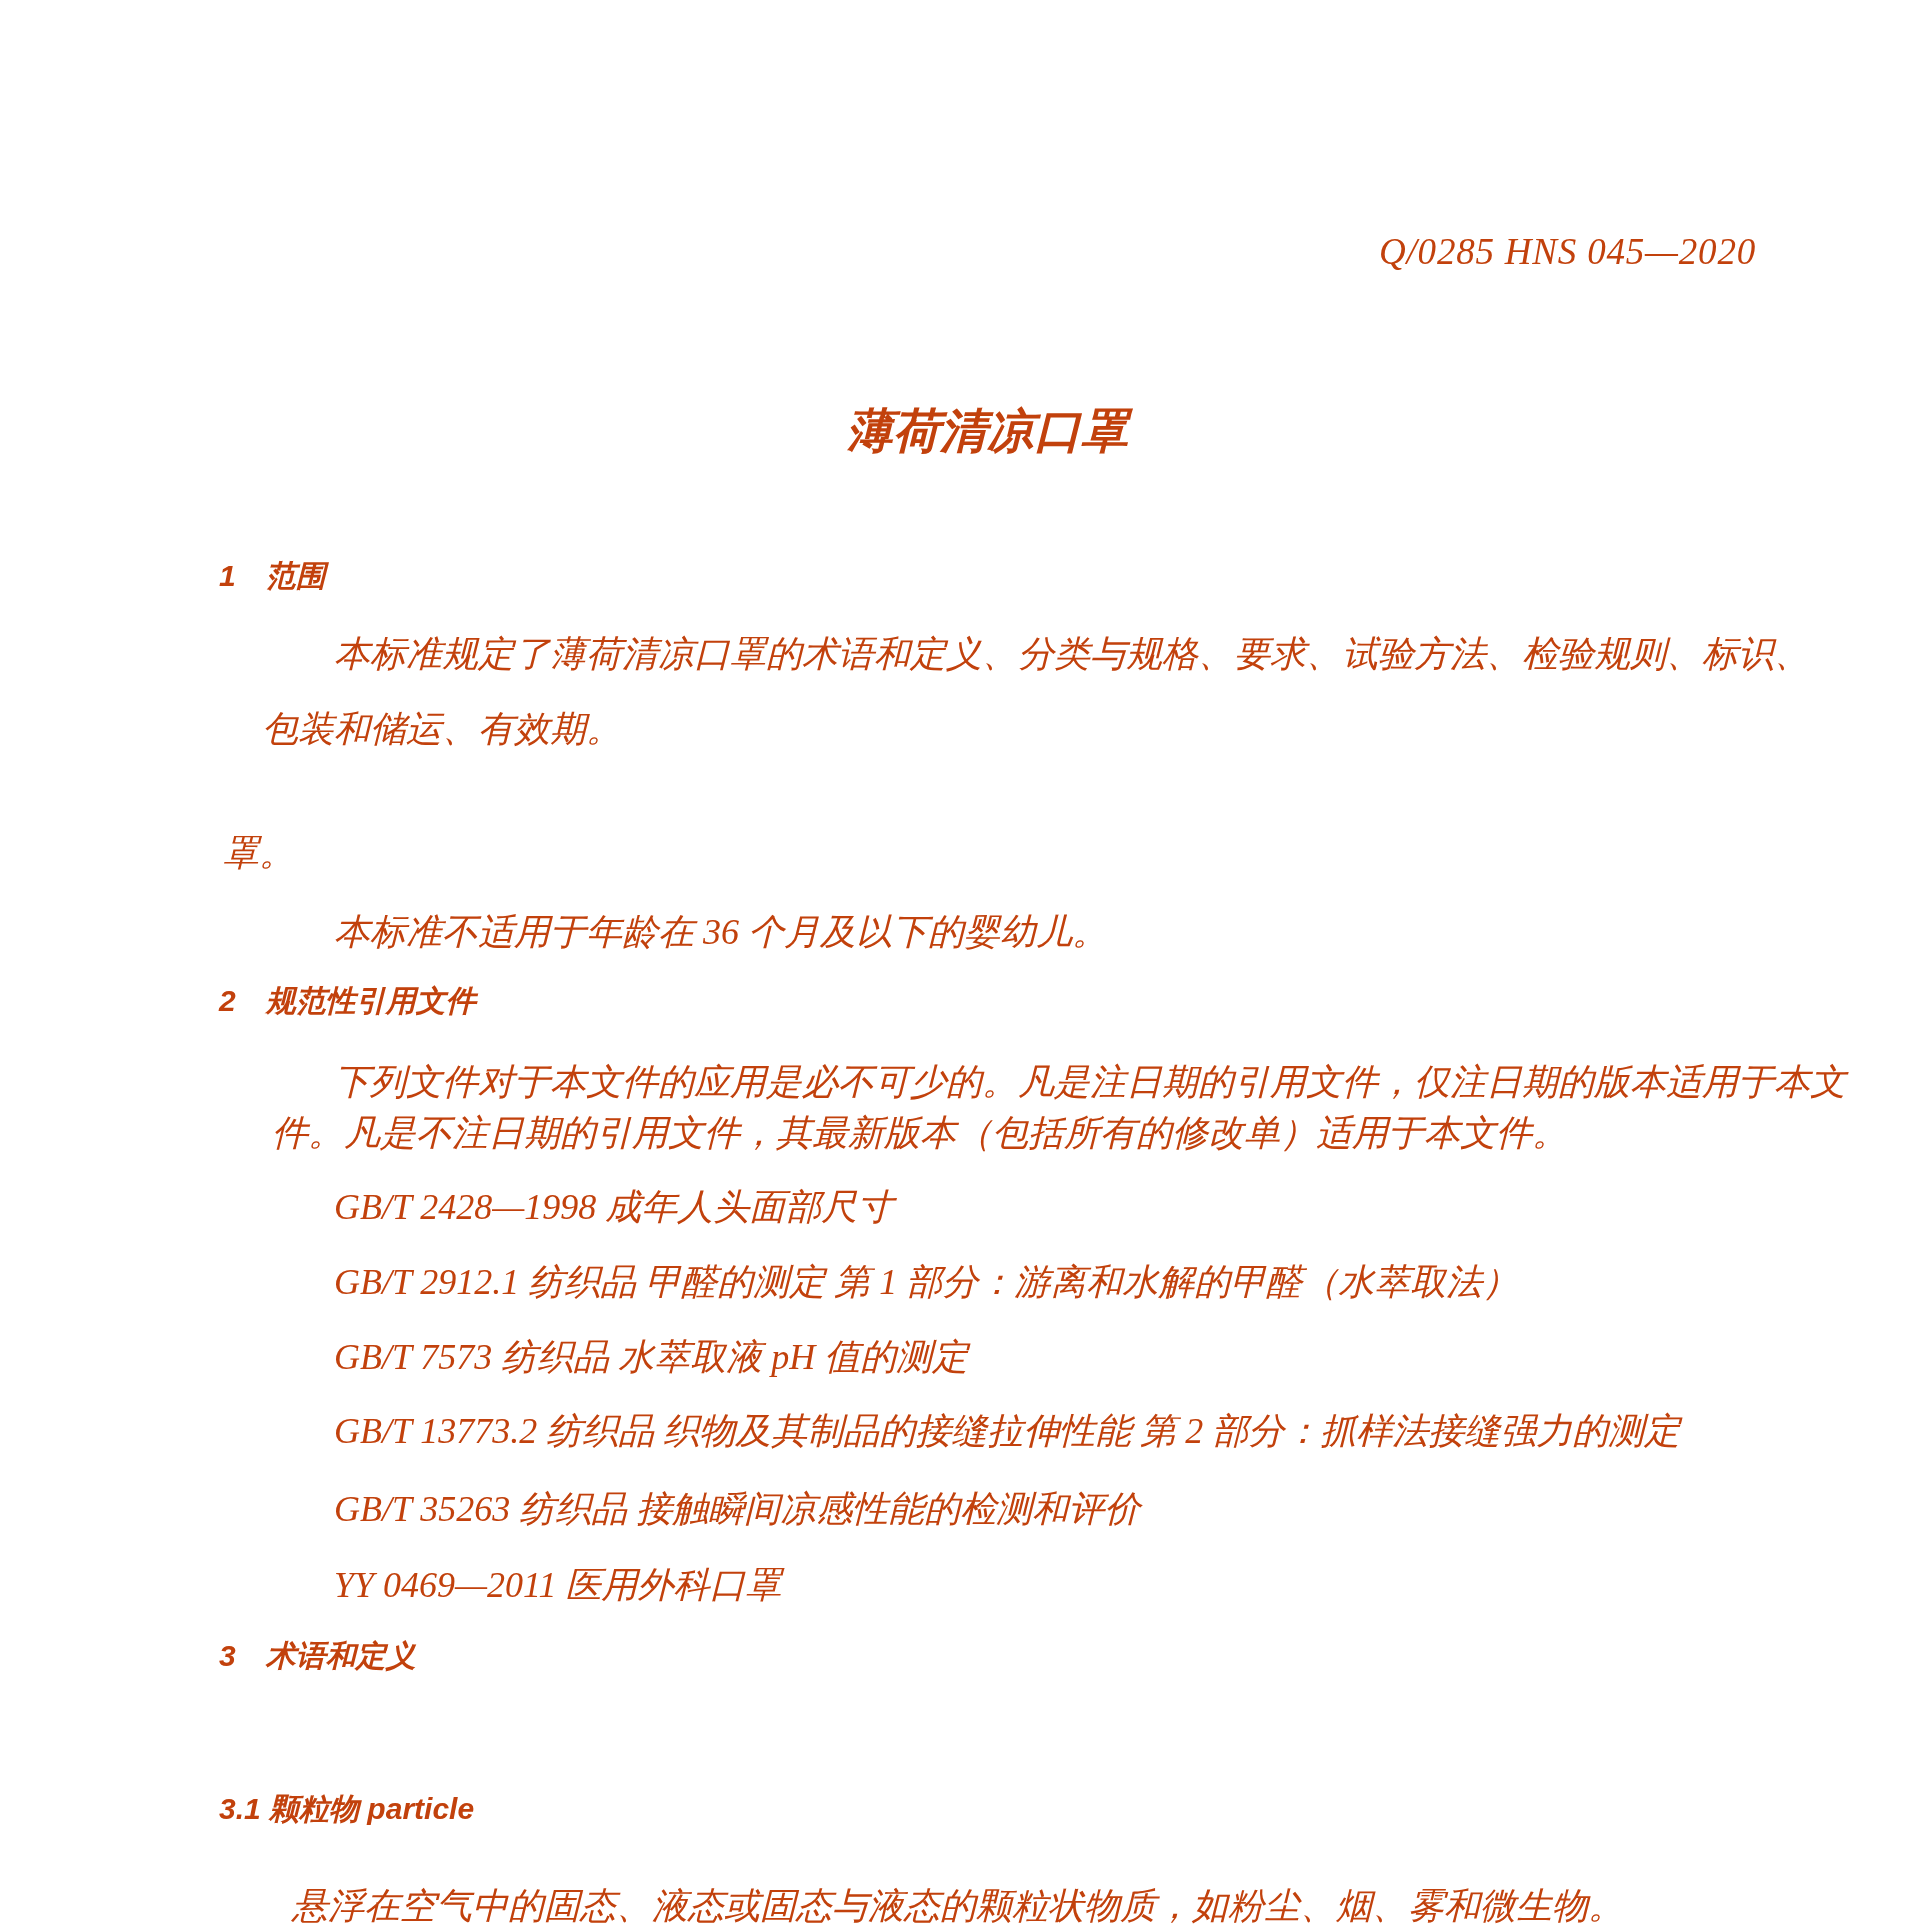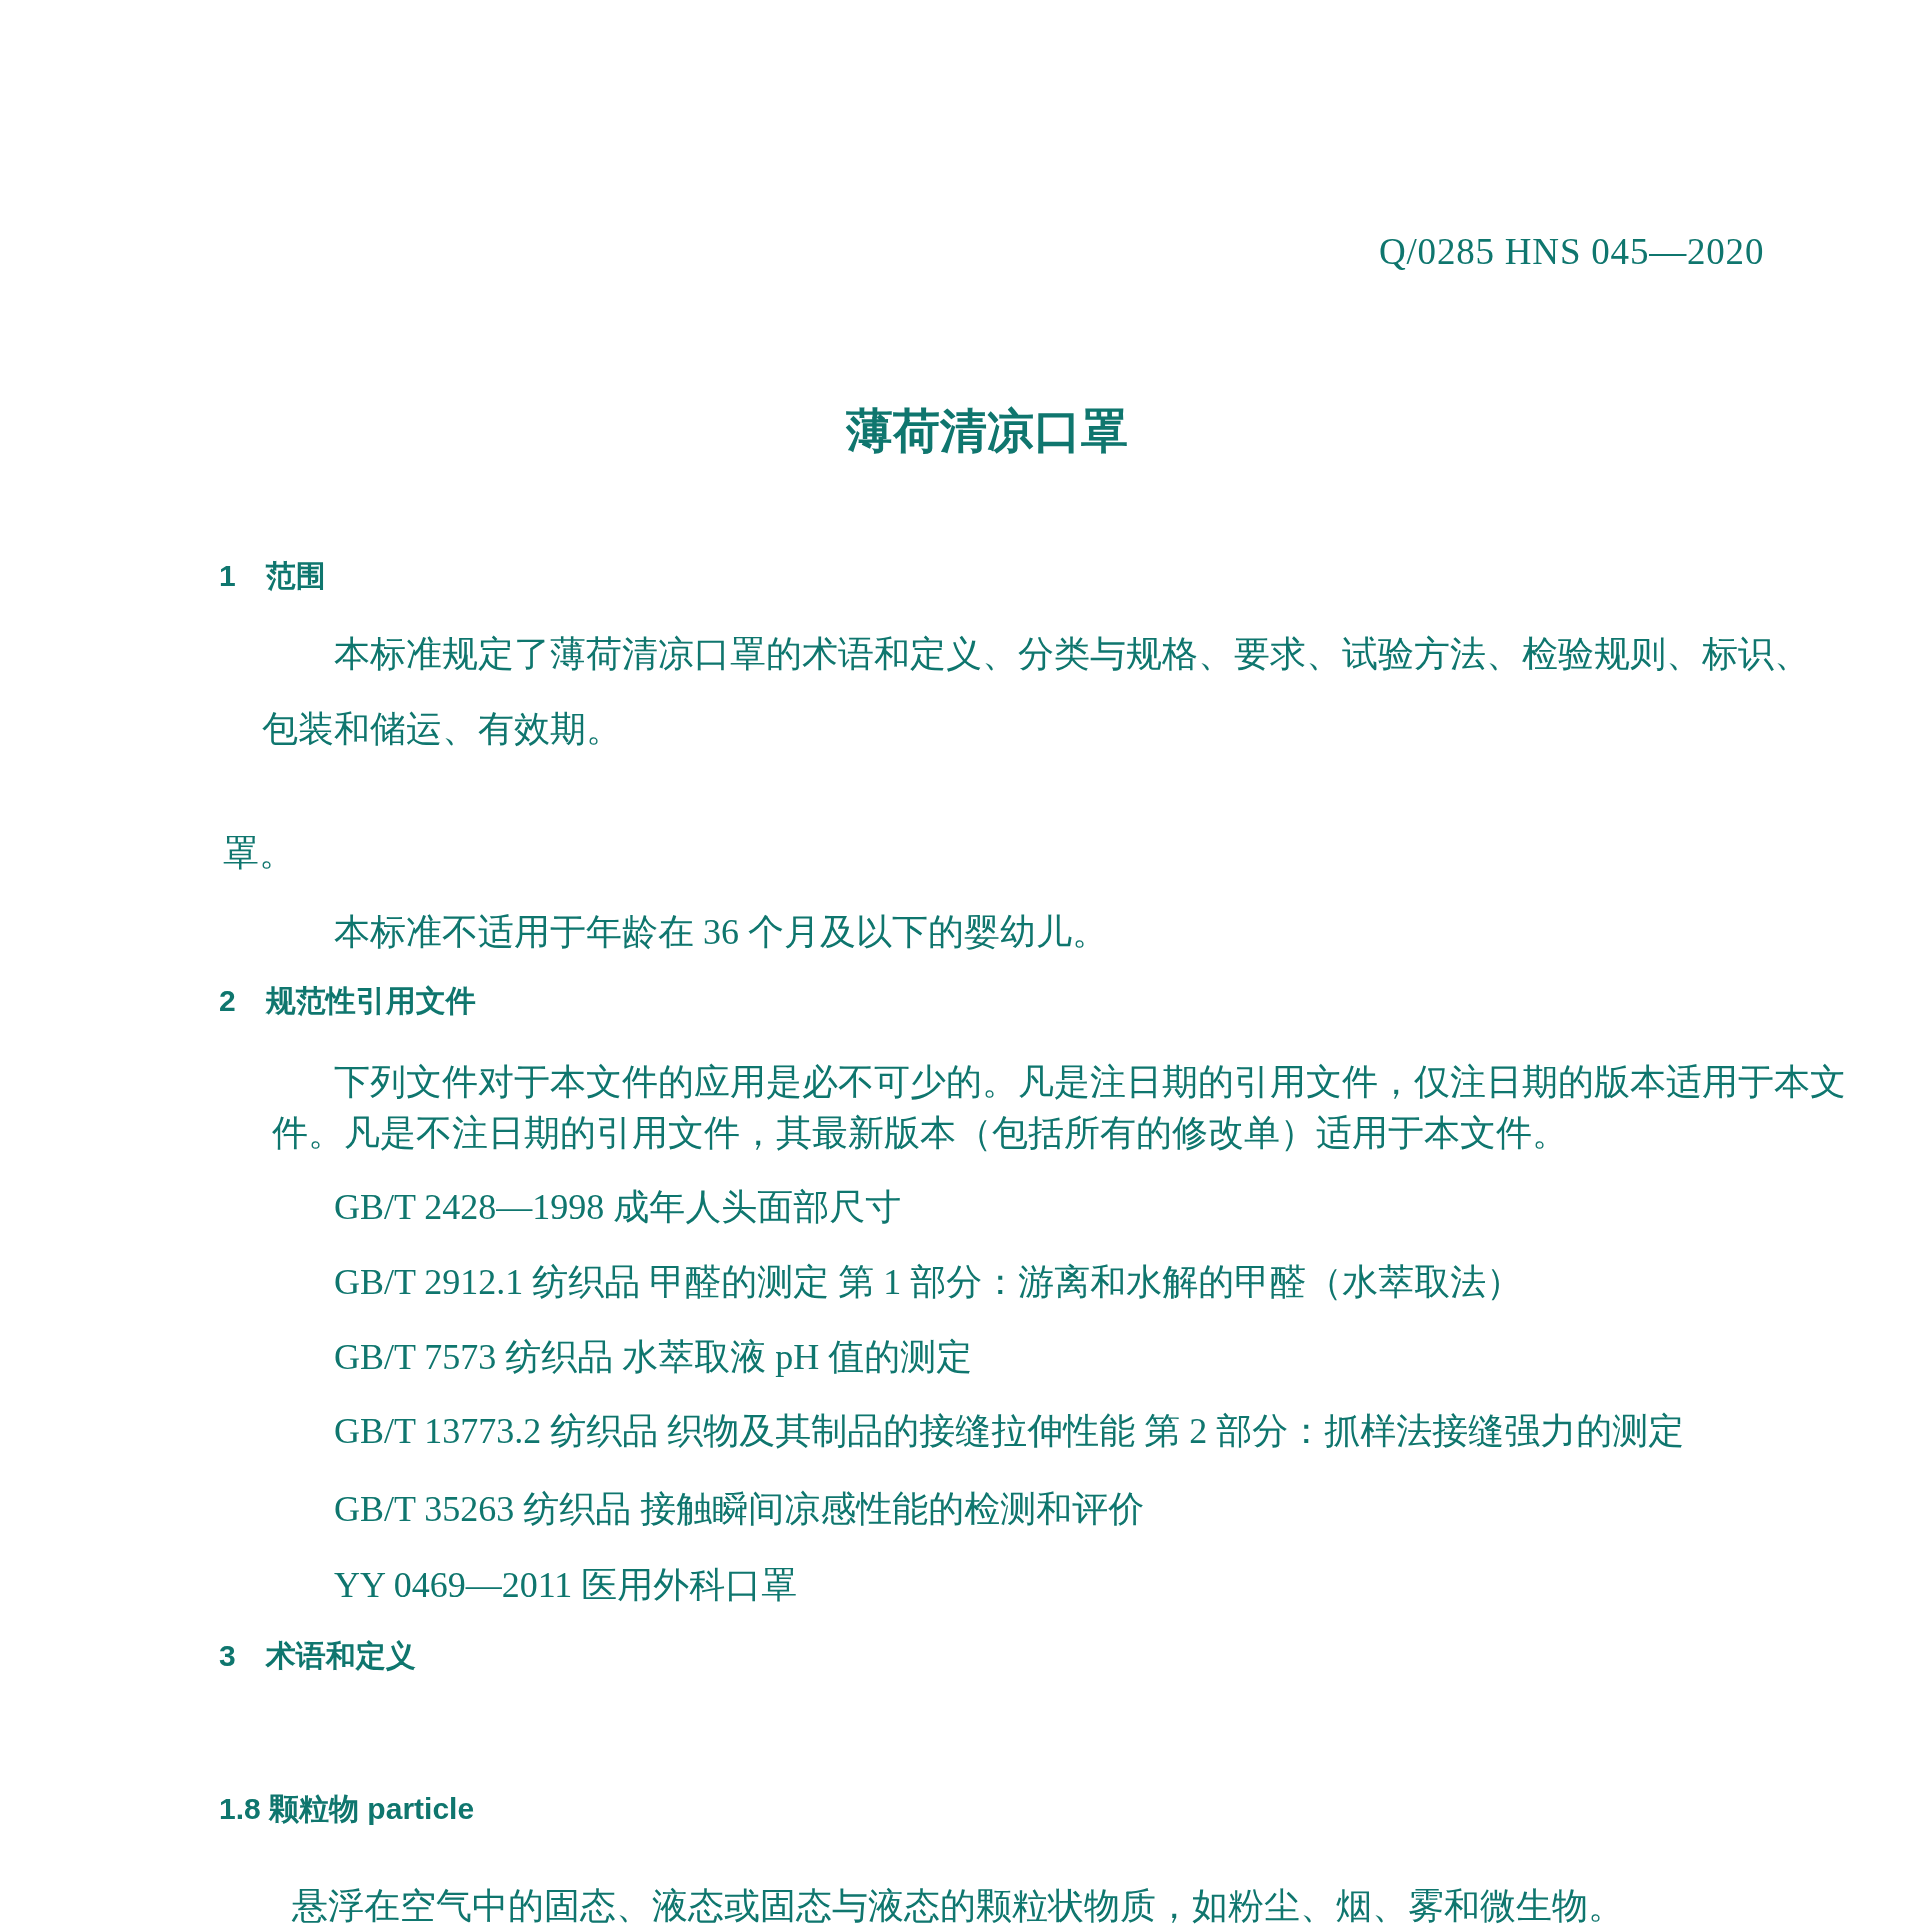--- a/index.html
+++ b/index.html
@@ -6,21 +6,21 @@
   body{background:#888;}
   #page{
     position:relative;
     width:1911px;height:2703px;
     background:#ffffff;
     overflow:hidden;
     transform-origin:top left;
     font-family:"Liberation Serif","DejaVu Serif",serif;
     color:#000;
   }
-  .line{position:absolute;white-space:nowrap;line-height:1.18;color:#0f766e;}
+  .line{position:absolute;white-space:nowrap;line-height:1.18;color:#c2410c;font-style:italic;}
   .docnum{font-family:"Liberation Serif","DejaVu Serif",serif;font-size:37px;letter-spacing:0.8px;}
   .doctitle{font-family:"Liberation Sans","DejaVu Sans",sans-serif;font-weight:700;font-size:47px;letter-spacing:0px;}
   .h{font-family:"Liberation Sans","DejaVu Sans",sans-serif;font-weight:700;font-size:30px;}
   .b{font-family:"Liberation Serif","DejaVu Serif",serif;font-size:36px;}
 </style>
 </head>
 <body>
 
 <div id="page">
 
@@ -40,17 +40,17 @@
 
   <div class="line b" style="top:1186px;left:334px;">GB/T 2428—1998 成年人头面部尺寸</div>
   <div class="line b" style="top:1261px;left:334px;">GB/T 2912.1 纺织品 甲醛的测定 第 1 部分：游离和水解的甲醛（水萃取法）</div>
   <div class="line b" style="top:1336px;left:334px;">GB/T 7573 纺织品 水萃取液 pH 值的测定</div>
   <div class="line b" style="top:1410px;left:334px;">GB/T 13773.2 纺织品 织物及其制品的接缝拉伸性能 第 2 部分：抓样法接缝强力的测定</div>
   <div class="line b" style="top:1488px;left:334px;">GB/T 35263 纺织品 接触瞬间凉感性能的检测和评价</div>
   <div class="line b" style="top:1564px;left:334px;">YY 0469—2011 医用外科口罩</div>
 
   <div class="line h" style="top:1638px;left:219px;">3　术语和定义</div>
 
-  <div class="line h" style="top:1791px;left:219px;">1.8 颗粒物 particle</div>
+  <div class="line h" style="top:1791px;left:219px;">3.1 颗粒物 particle</div>
   <div class="line b" style="top:1885px;left:292px;">悬浮在空气中的固态、液态或固态与液态的颗粒状物质，如粉尘、烟、雾和微生物。</div>
 
 </div>
 
 
 </body></html>

